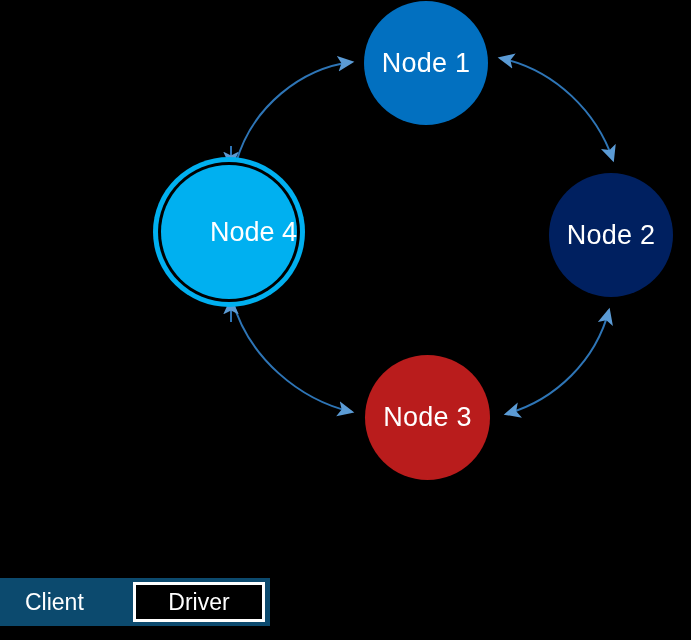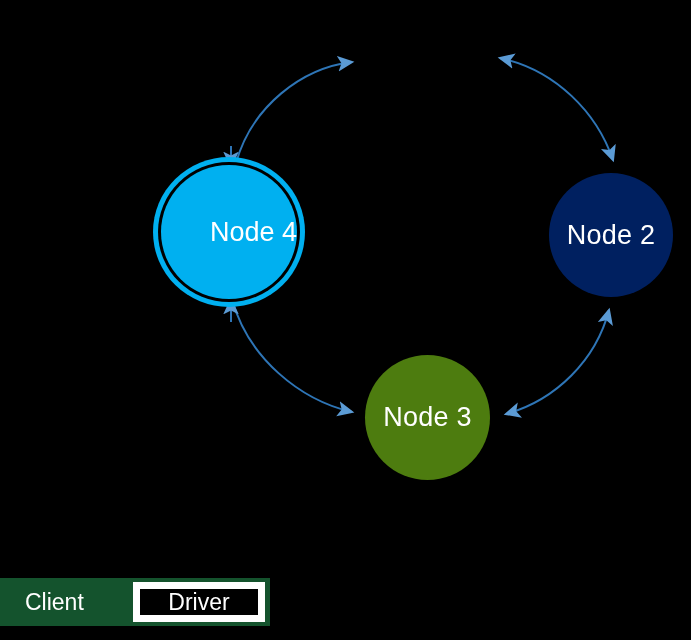--- a/index.html
+++ b/index.html
@@ -52,21 +52,21 @@
     height: 124px;
     background: #002060;
     text-align: right;
   }
   
   #node-3 {
     left: 365px;
     top: 355px;
     width: 125px;
     height: 125px;
-    background: #4d7c0f;
+    background: #b91c1c;
   }
   
   #node-4-group {
     position: absolute;
     left: 153px;
     top: 157px;
     width: 152px;
     height: 150px;
     z-index: 3;
   }
@@ -107,40 +107,40 @@
     position: relative;
     top: 0px;
   }
   
   #legend {
     position: absolute;
     left: 0px;
     top: 578px;
     width: 270px;
     height: 48px;
-    background: #14532d;
+    background: #0c4a6e;
     z-index: 5;
     display: flex;
     align-items: center;
     text-align: center;
   }
   #legend-client-label {
     color: #ffffff;
     font-size: 23px;
     font-family: "Liberation Sans", sans-serif;
     margin-left: 25px;
   }
   #legend-driver-box {
     position: absolute;
     left: 133px;
     top: 4px;
     width: 132px;
     height: 40px;
     background: #000000;
-    border: 7px solid #ffffff;
+    border: 3px solid #ffffff;
     box-sizing: border-box;
     display: flex;
     align-items: center;
     justify-content: center;
   }
   #legend-driver-label {
     color: #ffffff;
     font-size: 23px;
     font-family: "Liberation Sans", sans-serif;
   }
@@ -166,20 +166,23 @@
 
     <path d="M 609,310 C 596,360 556,400 506,414" fill="none" stroke="#2e75b6" stroke-width="2" marker-start="url(#ah-start)" marker-end="url(#ah-end)"></path>
 
     <path d="M 232,299 C 248,358 300,400 352,412" fill="none" stroke="#2e75b6" stroke-width="2" marker-end="url(#ah-end)"></path>
 
     <path d="M 231,146 L 231,166" fill="none" stroke="#2e75b6" stroke-width="2" marker-end="url(#ah-end)"></path>
 
     <path d="M 231,322 L 231,300" fill="none" stroke="#2e75b6" stroke-width="2" marker-end="url(#ah-end)"></path>
   </svg>
 
+  <div class="node" id="node-1">
+    <span>Node 1</span>
+  </div>
 
   <div class="node" id="node-2">
     <span>Node 2</span>
   </div>
 
   <div class="node" id="node-3">
     <span>Node 3</span>
   </div>
 
   <div id="node-4-group">

